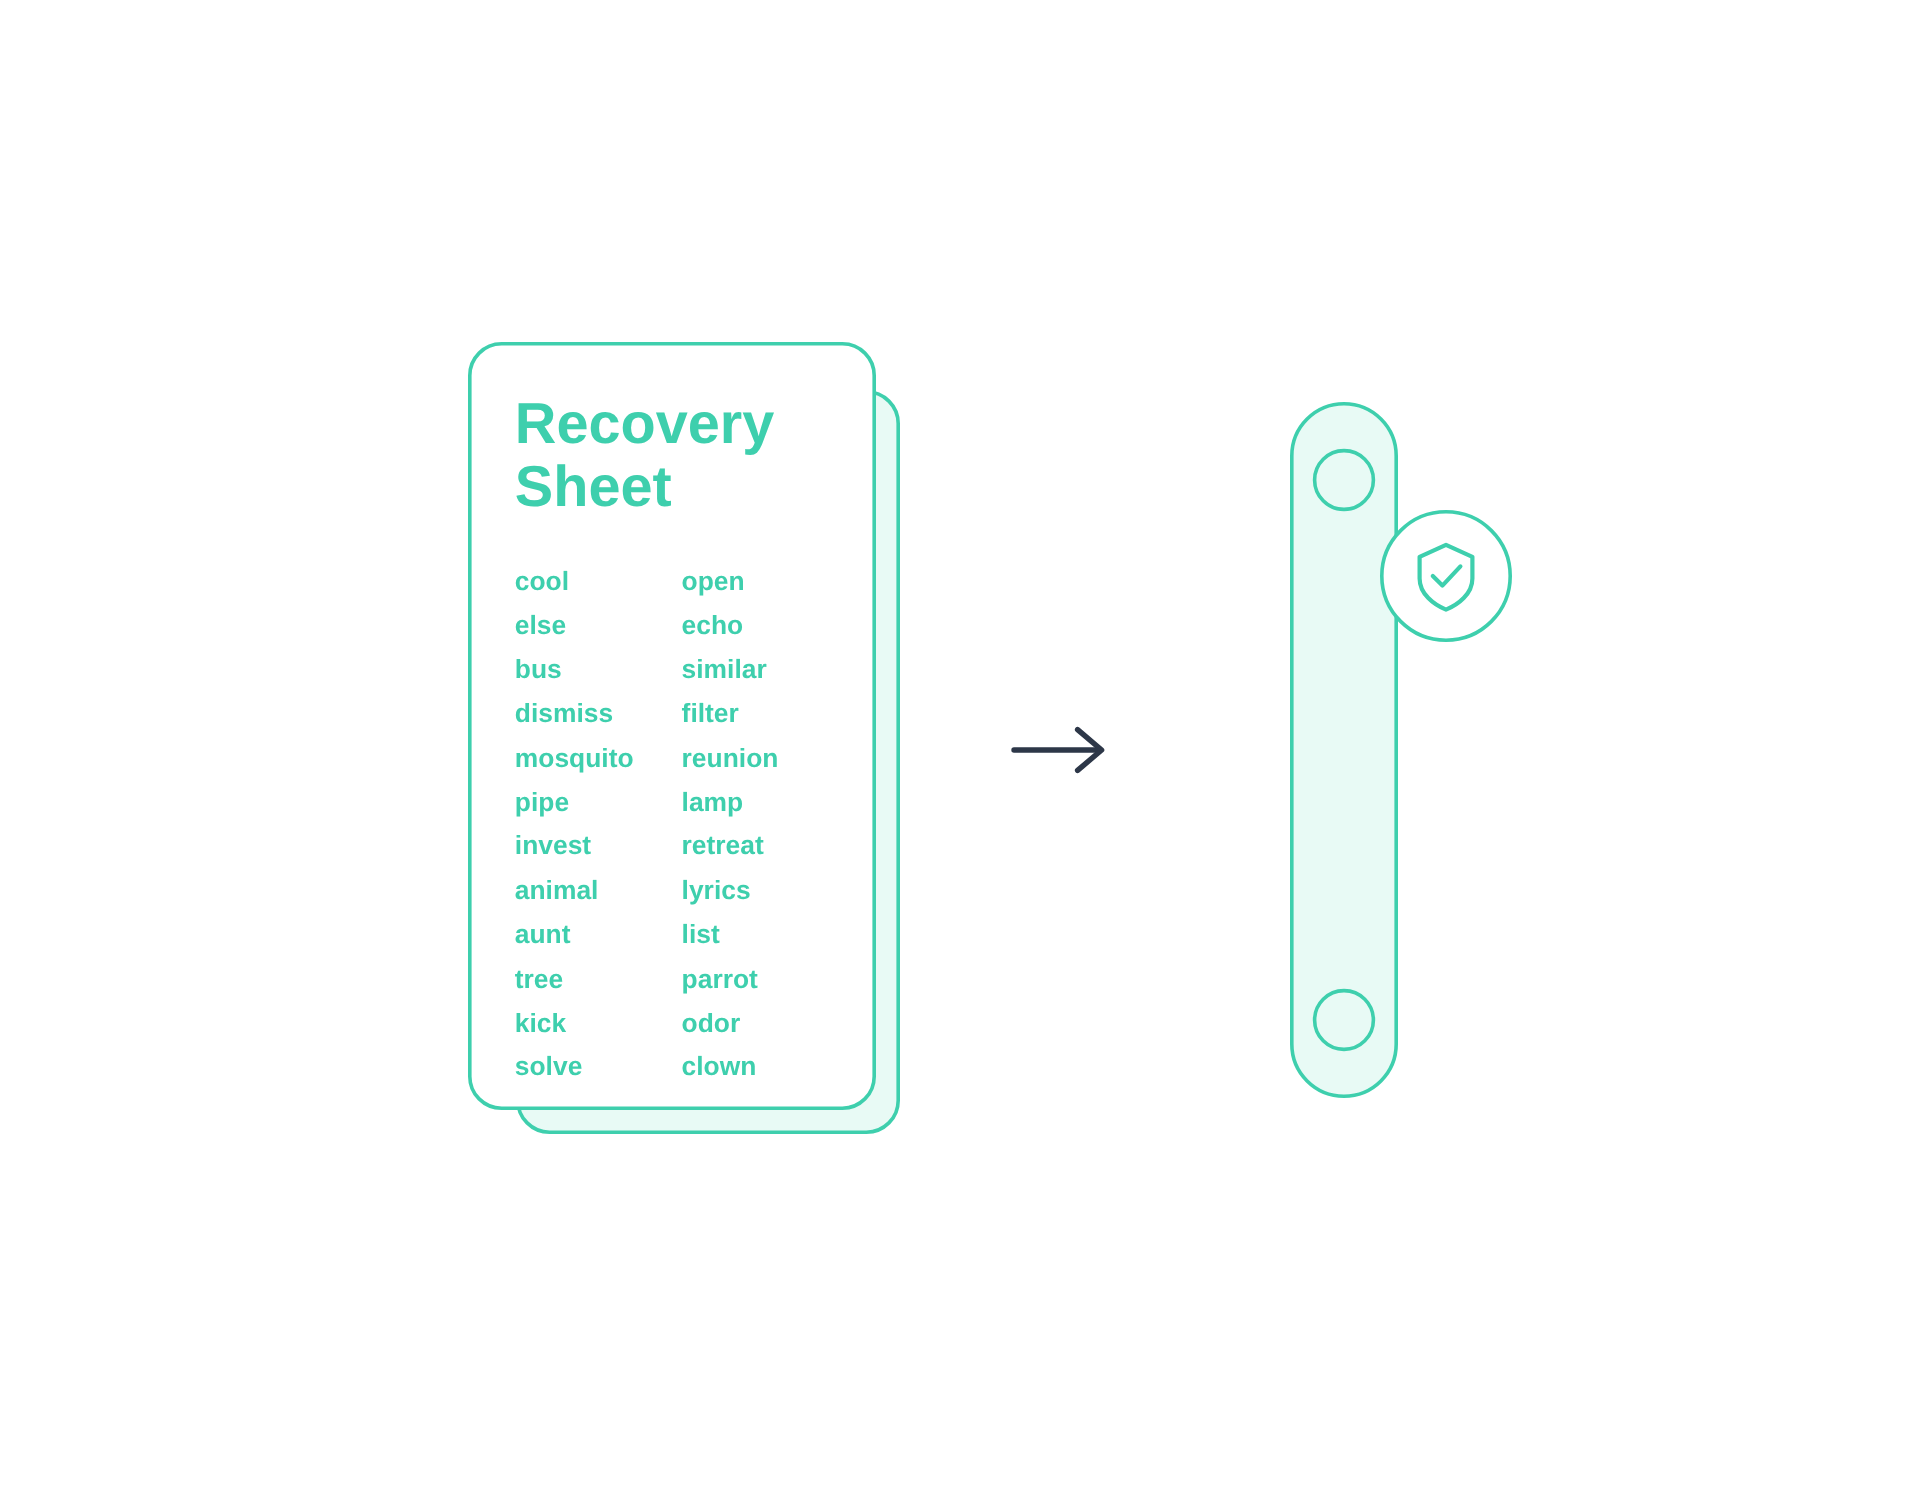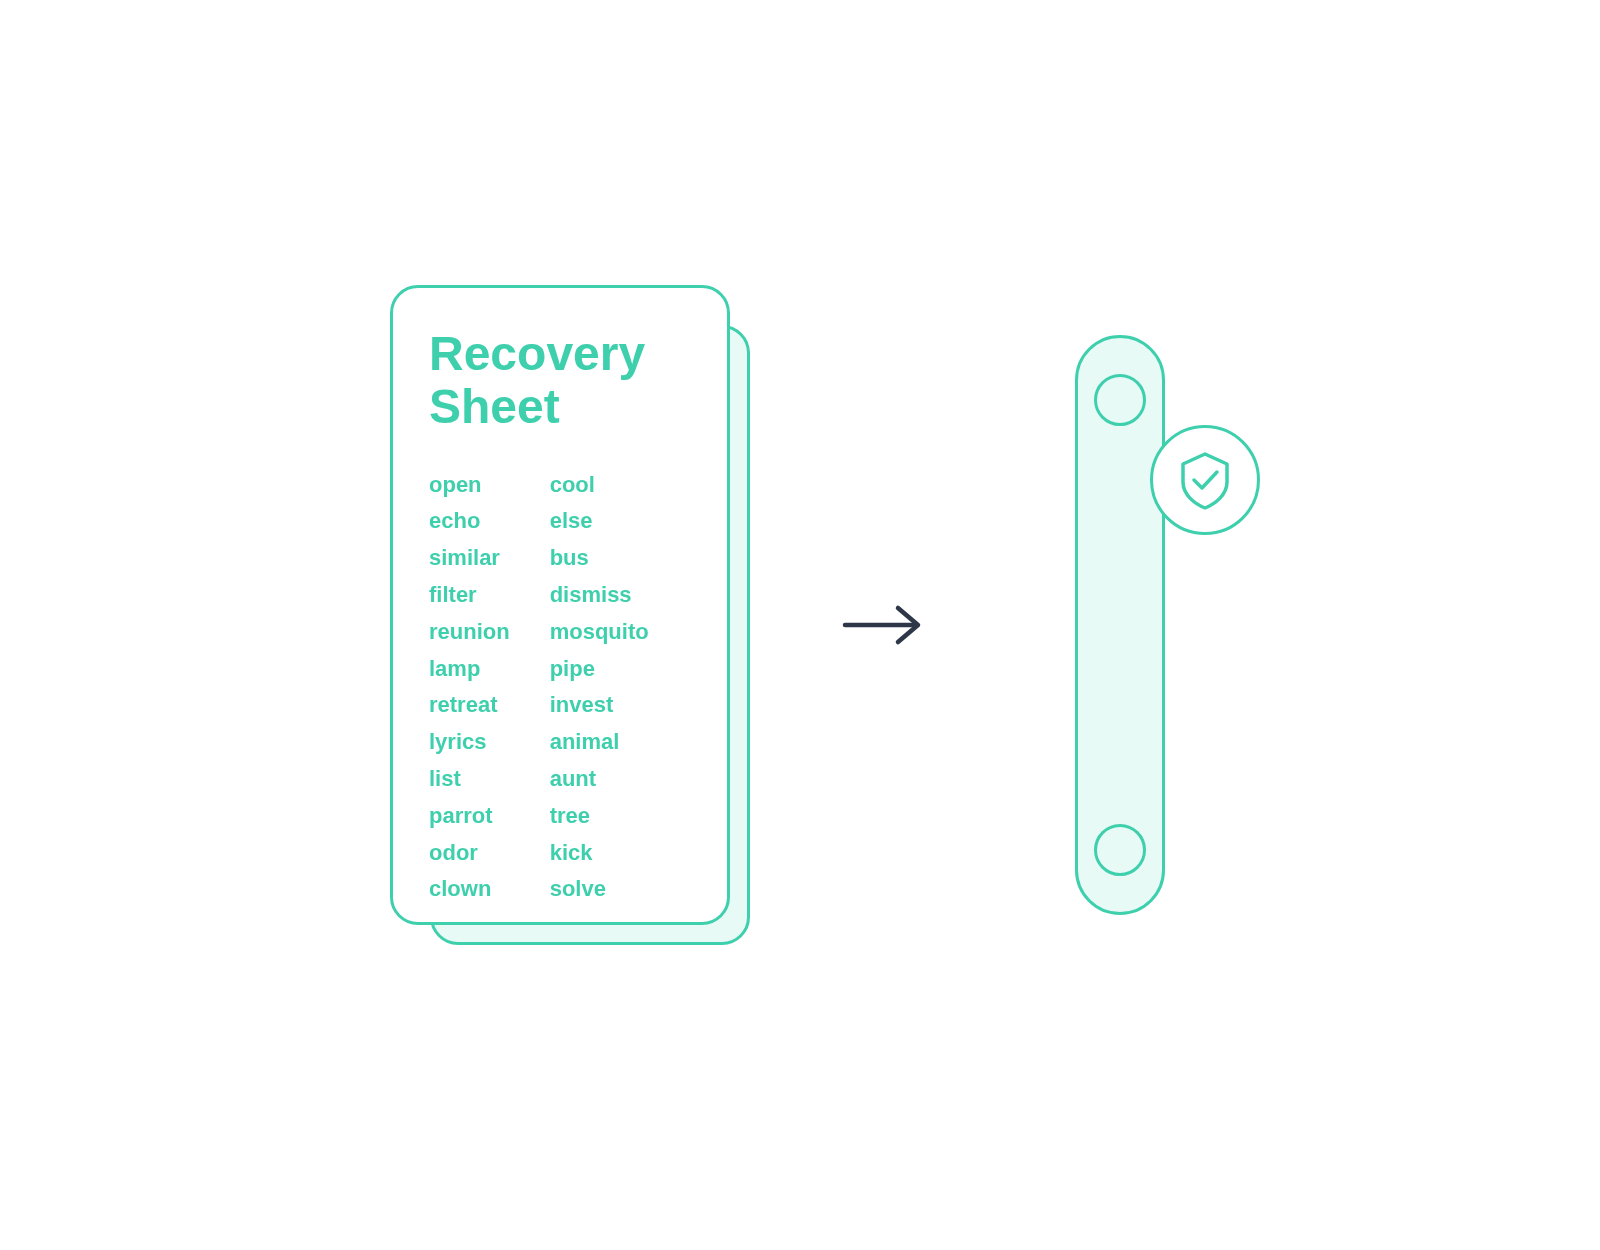--- a/index.html
+++ b/index.html
@@ -158,50 +158,50 @@
 <div class="scene">
 
   <div class="card-stack">
     <div class="card-back"></div>
     <div class="card-front">
       <div class="card-title">
         <span>Recovery</span><br>
         <span>Sheet</span>
       </div>
       <div class="word-columns">
+        <div class="word-col">
+
+        <span class="word-item">cool</span>
+            <span class="word-item">else</span>
+            <span class="word-item">bus</span>
+            <span class="word-item">dismiss</span>
+            <span class="word-item">mosquito</span>
+            <span class="word-item">pipe</span>
+            <span class="word-item">invest</span>
+            <span class="word-item">animal</span>
+            <span class="word-item">aunt</span>
+            <span class="word-item">tree</span>
+            <span class="word-item">kick</span>
+            <span class="word-item">solve</span>
+          </div>
         <div class="word-col">
 
         <span class="word-item">open</span>
             <span class="word-item">echo</span>
             <span class="word-item">similar</span>
             <span class="word-item">filter</span>
             <span class="word-item">reunion</span>
             <span class="word-item">lamp</span>
             <span class="word-item">retreat</span>
             <span class="word-item">lyrics</span>
             <span class="word-item">list</span>
             <span class="word-item">parrot</span>
             <span class="word-item">odor</span>
             <span class="word-item">clown</span>
           </div>
-        <div class="word-col">
-
-        <span class="word-item">cool</span>
-            <span class="word-item">else</span>
-            <span class="word-item">bus</span>
-            <span class="word-item">dismiss</span>
-            <span class="word-item">mosquito</span>
-            <span class="word-item">pipe</span>
-            <span class="word-item">invest</span>
-            <span class="word-item">animal</span>
-            <span class="word-item">aunt</span>
-            <span class="word-item">tree</span>
-            <span class="word-item">kick</span>
-            <span class="word-item">solve</span>
-          </div>
       </div>
     </div>
   </div>
 
   <div class="arrow-container">
     <svg class="arrow-svg" viewBox="0 0 100 50" xmlns="http://www.w3.org/2000/svg">
       <line x1="5" y1="25" x2="75" y2="25" stroke="#2d3748" stroke-width="4.5" stroke-linecap="round"></line>
       <polyline points="58,8 78,25 58,42" fill="none" stroke="#2d3748" stroke-width="4.5" stroke-linecap="round" stroke-linejoin="round"></polyline>
     </svg>
   </div>

